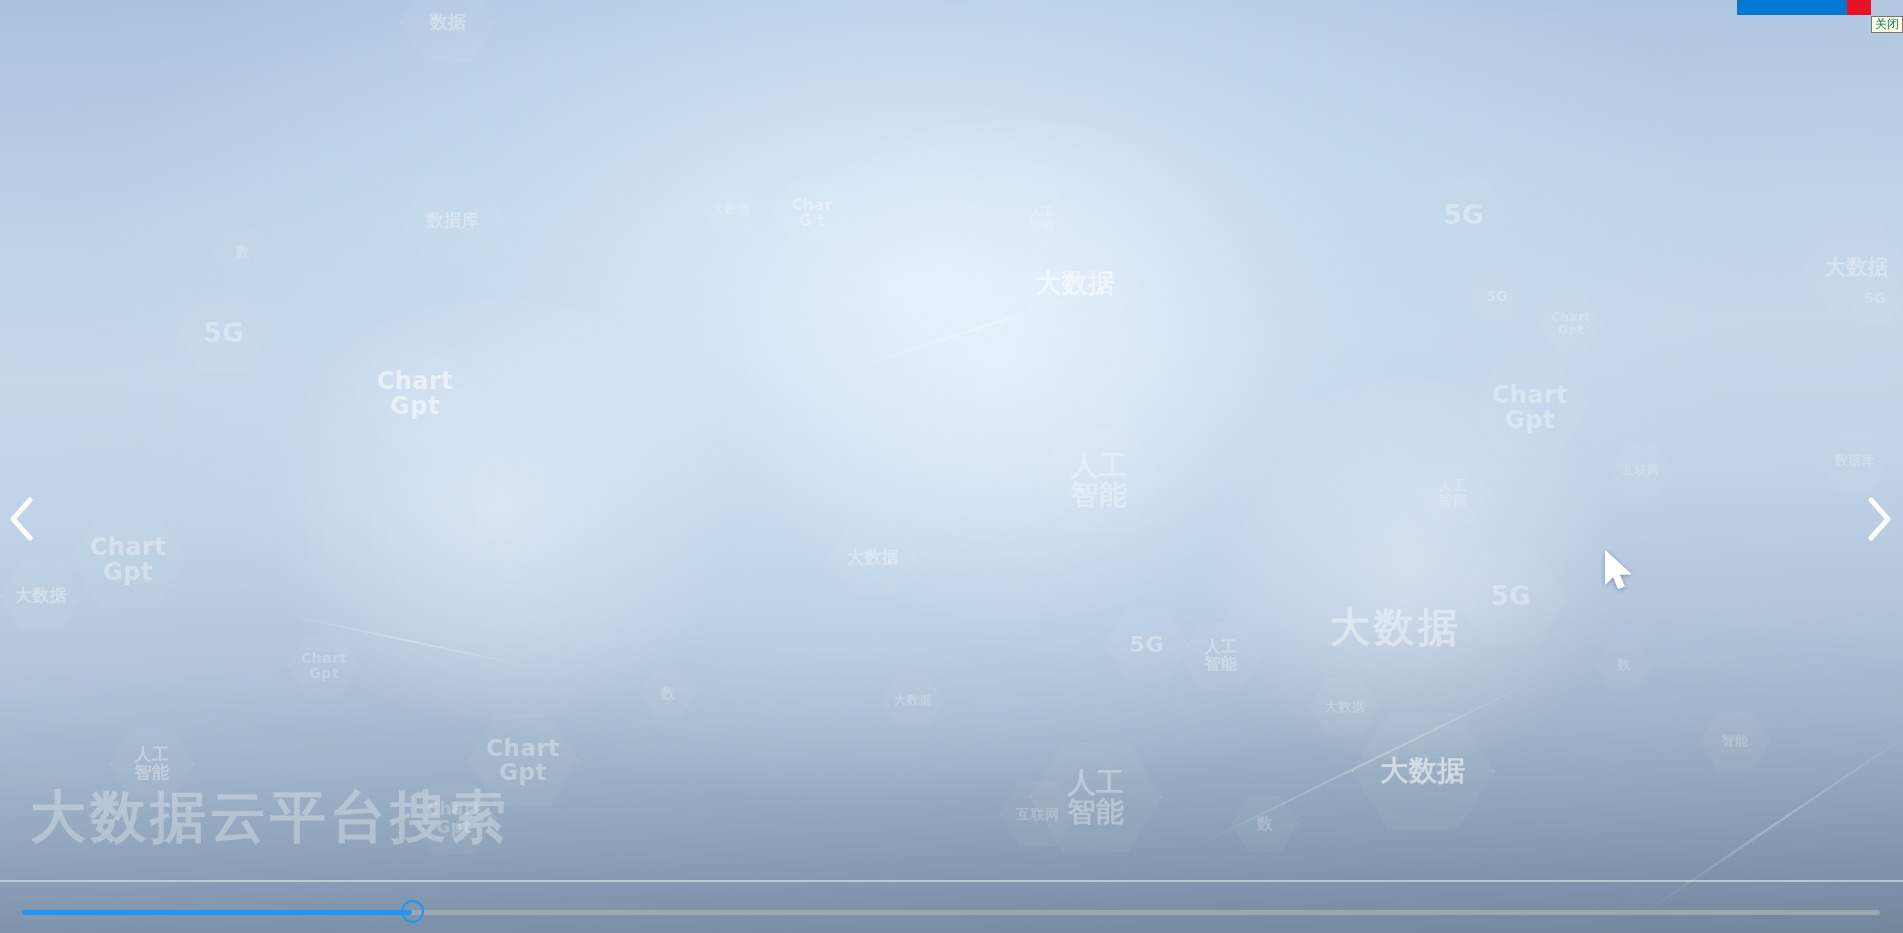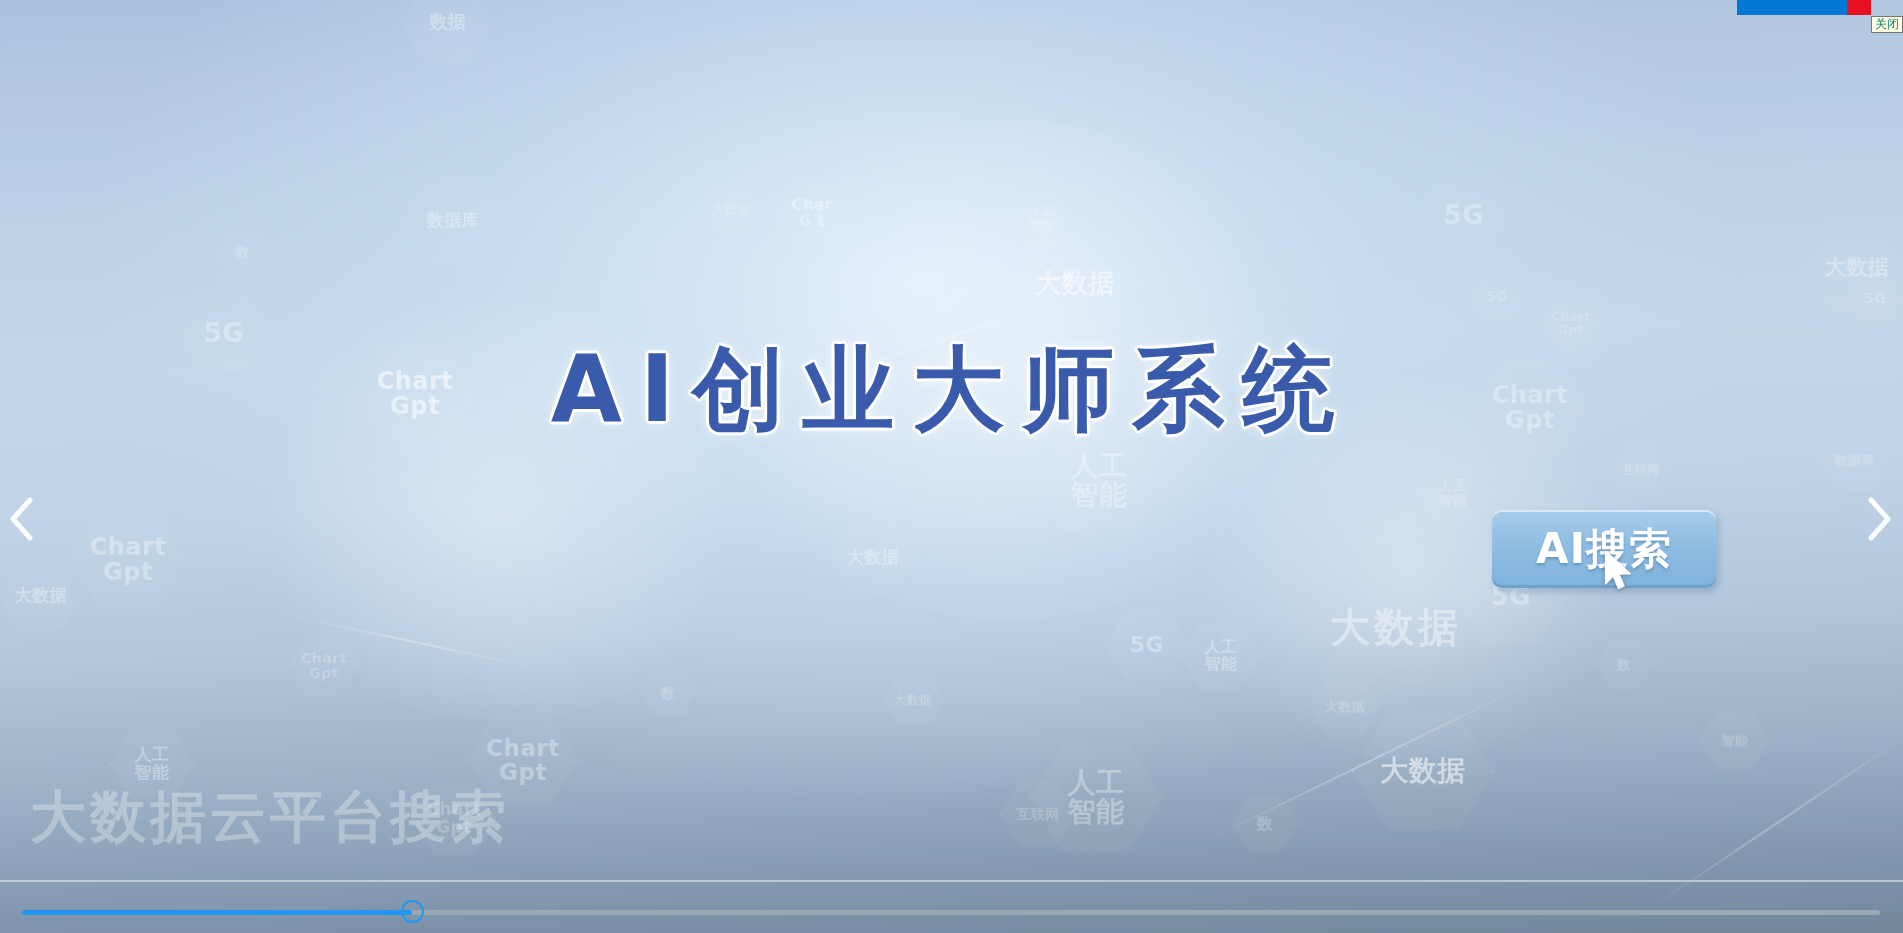--- a/index.html
+++ b/index.html
@@ -325,24 +325,22 @@
       <div class="watermark" style="left: 30px; top: 780px; font-size: 56px; color: rgba(255, 255, 255, 0.3);">大数据云平台搜索</div>
       <div class="watermark" style="left: 1330px; top: 600px; font-size: 40px; color: rgba(255, 255, 255, 0.42);">大数据</div>
     </div>
 
   <div class="top-strip">
     <div class="taskbar-blue"></div>
     <div class="taskbar-red"></div>
     <div class="close-tooltip">关闭</div>
   </div>
 
-  <div class="title">AI创业大师系统</div>
-
-
-  <button class="search-button">AI搜索</button>
+
+
 
   <svg class="cursor-arrow" viewBox="0 0 20 30">
     <path d="M1 1 L1 23 L6.2 17.8 L9.6 26 L13.4 24.4 L10 16.4 L17.6 16.2 Z" fill="#ffffff" stroke="#ffffff" stroke-width="0.8" stroke-linejoin="round"></path>
   </svg>
 
   <div class="nav-arrow left">
     <svg width="30" height="48" viewBox="0 0 30 48">
       <path d="M23 5 L6 24 L23 43" fill="none" stroke="#ffffff" stroke-width="5" stroke-linecap="round" stroke-linejoin="round" opacity="0.95"></path>
     </svg>
   </div>

